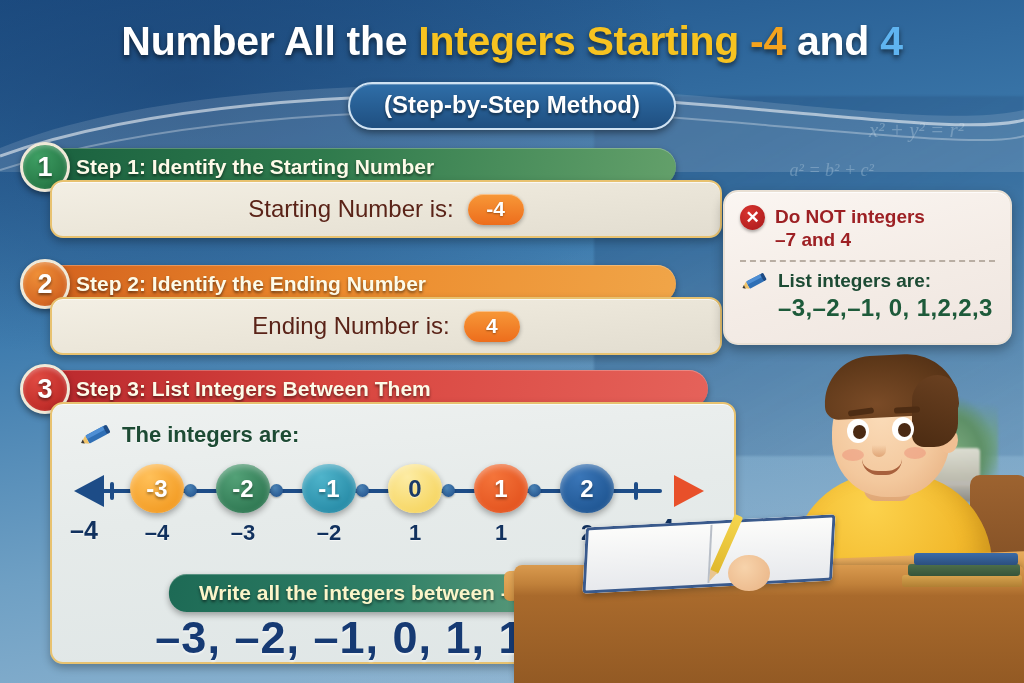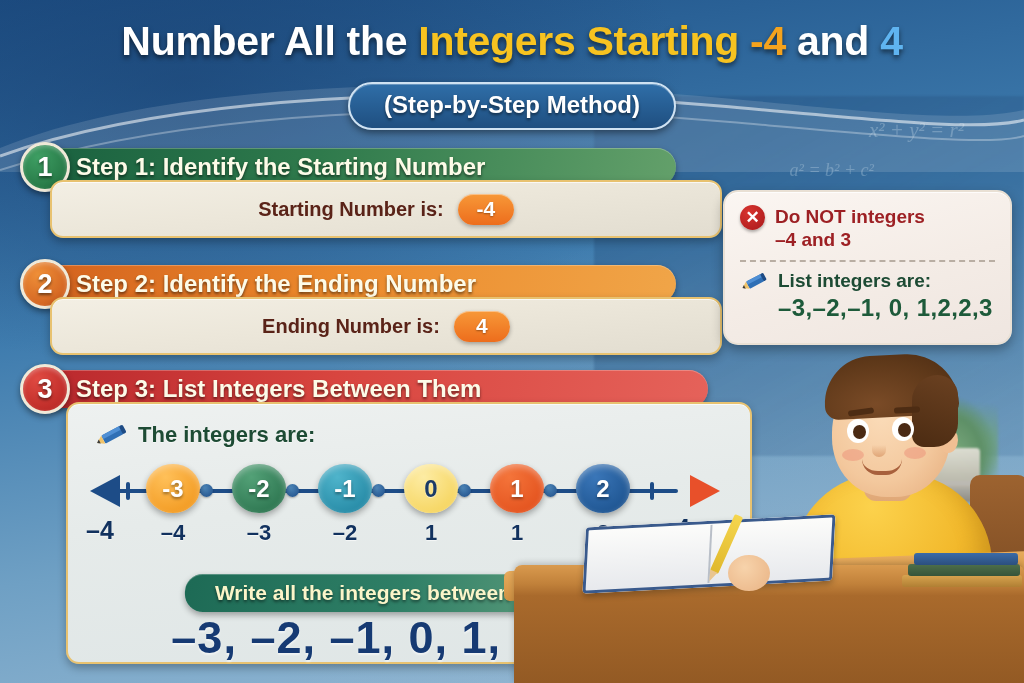--- a/index.html
+++ b/index.html
@@ -68,21 +68,21 @@
     text-shadow: 0 2px 3px rgba(0,0,0,.5);
   }
   
   .step { position: absolute; left: 28px; }
   .step-head {
     position: relative; height: 38px; border-radius: 19px;
     display: flex; align-items: center;
     box-shadow: 0 3px 6px rgba(0,0,0,.35), inset 0 1px 0 rgba(255,255,255,.25);
   }
   .step-head .label {
-    margin-left: 48px; font-size: 24px; font-weight: 700; color: #fdfbe8;
+    margin-left: 48px; font-size: 21px; font-weight: 700; color: #fdfbe8;
     text-shadow: 0 2px 3px rgba(0,0,0,.55);
   }
   .badge {
     position: absolute; left: -8px; top: -6px; width: 50px; height: 50px;
     border-radius: 50%; border: 3px solid #f0e9d8;
     display: flex; align-items: center; justify-content: center;
     color: #ffffff; font-size: 27px; font-weight: 700;
     text-shadow: 0 2px 3px rgba(0,0,0,.5);
     box-shadow: 0 3px 6px rgba(0,0,0,.42), inset 0 2px 4px rgba(255,255,255,.3);
   }
@@ -96,32 +96,32 @@
   .panel {
     position: relative; margin: -6px 0 0 22px;
     background: linear-gradient(175deg, #f3efe4 0%, #ece7da 45%, #e2ddd0 100%);
     border: 2px solid #e8c270; border-radius: 13px;
     box-shadow: 0 4px 8px rgba(0,0,0,.28), inset 0 1px 0 rgba(255,255,255,.7);
   }
   .panel-row {
     display: flex; align-items: center; justify-content: center; gap: 14px;
     height: 100%;
   }
-  .panel-label { font-size: 20px; font-weight: 700; color: #5a2318; }
+  .panel-label { font-size: 24px; font-weight: 400; color: #5a2318; }
   .chip {
     display: inline-flex; align-items: center; justify-content: center;
     min-width: 56px; height: 31px; padding: 0 14px; border-radius: 16px;
     background: linear-gradient(180deg, #f79838, #ed6d1c);
     color: #ffffff; font-size: 21px; font-weight: 700;
     text-shadow: 0 1px 2px rgba(0,0,0,.35);
     box-shadow: 0 2px 4px rgba(0,0,0,.3), inset 0 1px 0 rgba(255,255,255,.4);
   }
   
   .s3panel {
-    position: relative; margin: -6px 0 0 38px; width: 686px; height: 262px;
+    position: relative; margin: -6px 0 0 22px; width: 686px; height: 262px;
     background: linear-gradient(175deg, #eef1f0 0%, #e6ebea 40%, #dfe6e6 100%);
     border: 2px solid #e8c270; border-radius: 13px;
     box-shadow: 0 4px 8px rgba(0,0,0,.28), inset 0 1px 0 rgba(255,255,255,.7);
     overflow: visible;
   }
   .integers-line {
     position: absolute; left: 26px; top: 18px;
     display: flex; align-items: center; gap: 10px;
   }
   .integers-line .txt {
@@ -451,21 +451,21 @@
       <div class="ans-banner">Write all the integers between -4 and 4:</div>
       <div class="ans-value">–3, –2, –1, 0, 1, 1, 2, 3</div>
     </div>
   </div>
 
   <div class="note">
     <div class="note-row">
       <div class="x-icon">✕</div>
       <div class="note-warn">
         <div>Do NOT integers</div>
-        <div>–4 and 3</div>
+        <div>–7 and 4</div>
       </div>
     </div>
     <div class="note-sep"></div>
     <div class="note-row">
       <svg class="pencil2" viewBox="0 0 28 20">
         <g transform="rotate(-28 14 10)">
           <rect x="7" y="6" width="17" height="8" rx="1.4" fill="#2f6fb5"></rect>
           <rect x="7" y="6" width="17" height="3.4" rx="1.4" fill="#4f8fd4"></rect>
           <polygon points="7,6 7,14 1,10" fill="#f0c36a"></polygon>
           <polygon points="3.6,8 3.6,12 1,10" fill="#3a3a3a"></polygon>

